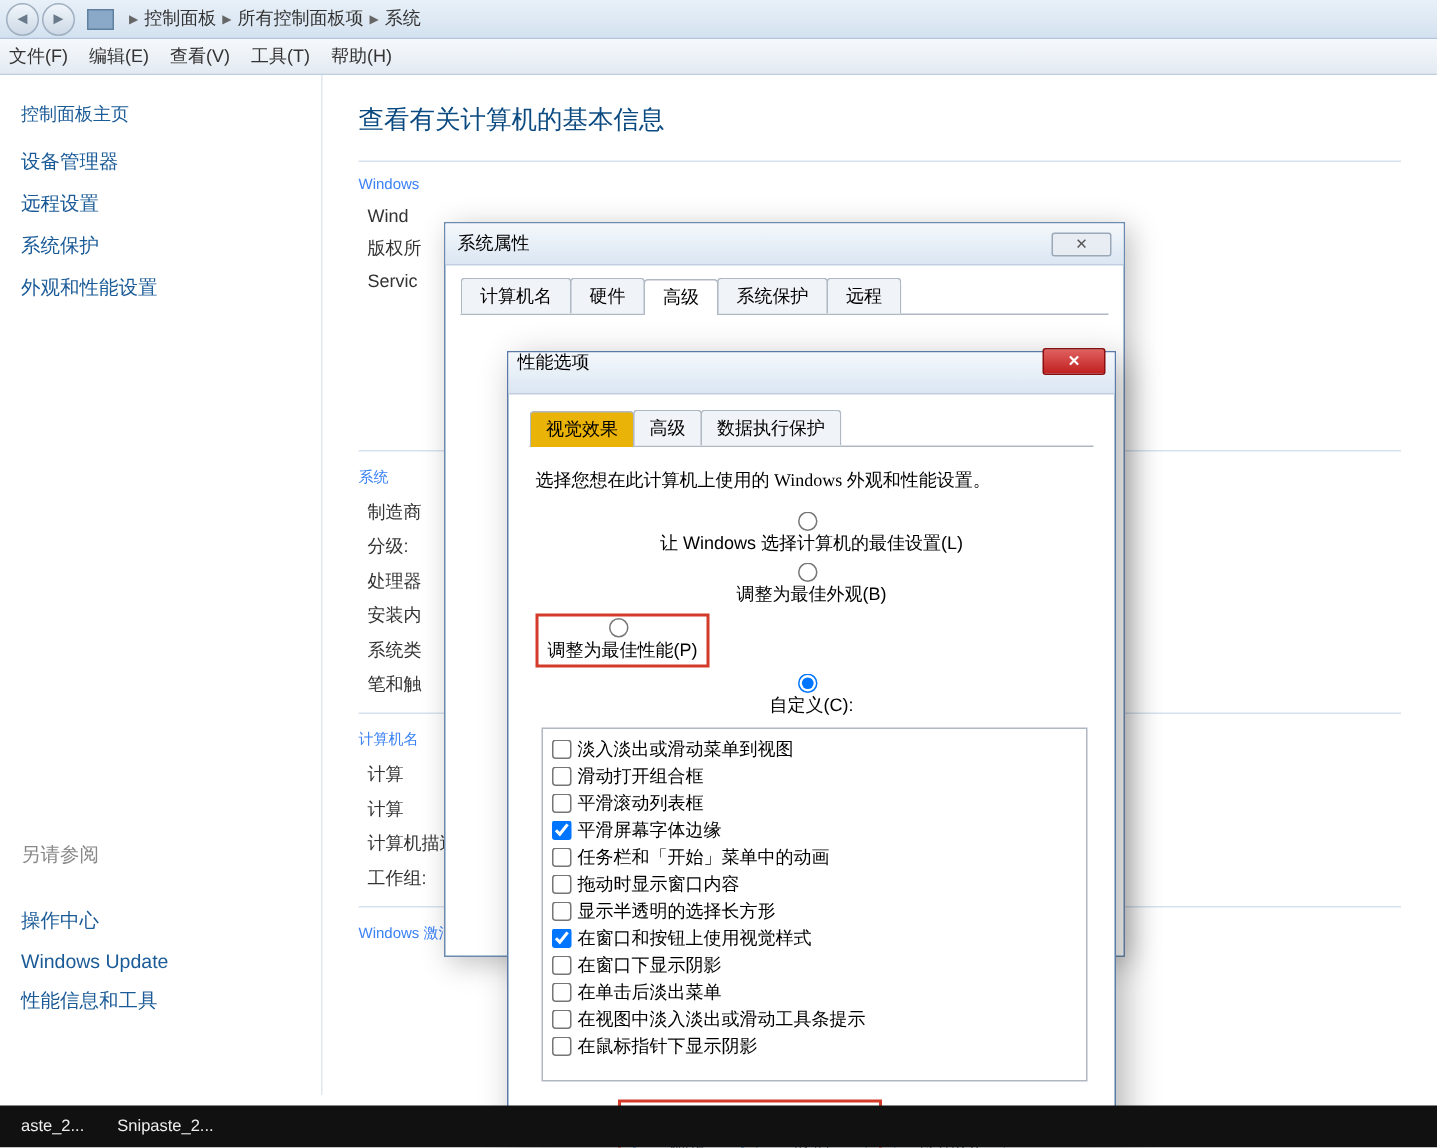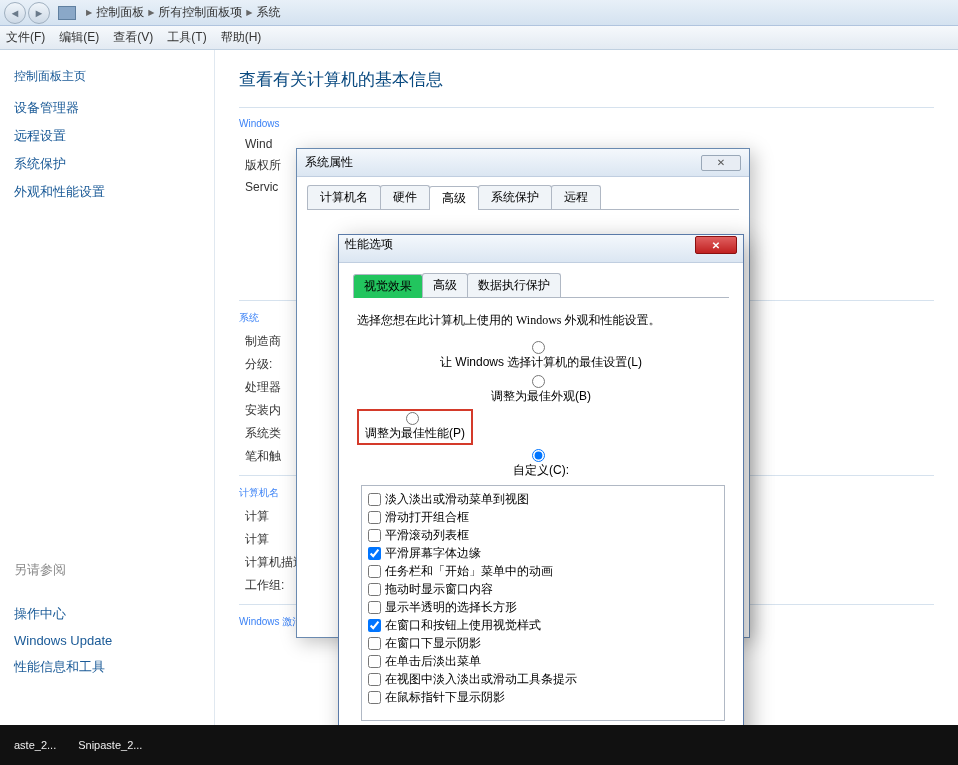--- a/index.html
+++ b/index.html
@@ -32,40 +32,40 @@
 
 .sysprops { position: absolute; left: 296px; top: 148px; width: 454px; height: 490px; background: #fff; border: 1px solid #6a8ab0; box-shadow: 4px 4px 18px rgba(0,0,0,0.25); }
 .sysprops-title { height: 28px; background: linear-gradient(#f4f8fc, #dbe6f2); display: flex; align-items: center; justify-content: space-between; padding: 0 8px; border-bottom:1px solid #c0cee0;}
 .close-x { width: 40px; height: 16px; border:1px solid #9aa8b8; background:#e8edf4; border-radius:2px; display:flex; align-items:center; justify-content:center; font-size:10px; color:#555;}
 .sysprops-tabs { display:flex; margin:8px 10px 0 10px; border-bottom:1px solid #b0b8c4;}
 .sysprops-tab { padding:3px 12px; border:1px solid #b0b8c4; border-bottom:none; background:#f0f4f8; margin-right:-1px; border-radius:3px 3px 0 0; cursor:pointer;}
 .sysprops-tab.active { background:#fff; position:relative; top:1px;}
 
 
 .perfopts { position:absolute; left:338px; top:234px; width:406px; height:530px; background:#fff; border:1px solid #5a7aa8; box-shadow:6px 6px 22px rgba(0,0,0,0.3); }
-.perfopts-title { height: 28px; background: linear-gradient(#f4f8fc, #dbe6f2); display:flex; align-items:flex-start; justify-content:space-between; padding:1px 6px; border-bottom:1px solid #c0cee0;}
+.perfopts-title { height: 28px; background: linear-gradient(#f4f8fc, #dbe6f2); display:flex; align-items:flex-end; justify-content:space-between; padding:12px 6px; border-bottom:1px solid #c0cee0;}
 .close-red { width:42px; height:18px; background:linear-gradient(#e06060,#c02020); border:1px solid #8a1010; border-radius:2px; display:flex; align-items:center; justify-content:center; color:#fff; font-size:10px; font-weight:bold;}
 .perfopts-body { padding: 10px 14px;}
 .perfopts-tabs { display:flex; border-bottom:1px solid #b0b8c4;}
 .perfopts-tab { padding:3px 10px; border:1px solid #b0b8c4; border-bottom:none; background:#f0f4f8; margin-right:-1px; border-radius:3px 3px 0 0; cursor:pointer;}
-.perfopts-tab.active { background:#22c55e; position:relative; top:1px;}
+.perfopts-tab.active { background:#eab308; position:relative; top:1px;}
 .instr { margin:14px 4px 12px 4px; font-size:12px; font-family: SimSun, serif;}
 .radio-row { display:flex; align-items:center; margin:4px 8px; font-family: SimSun, serif; font-size:12px;flex-direction:column;}
 .radio-row input { margin-right:6px;}
 .hilite { border:2px solid #d43a2a; padding:1px 2px; display:inline-block;}
 .effects-box { border:1px solid #b0b8c4; margin:6px 4px 12px 8px; height:236px; overflow:hidden; padding:4px 6px; font-family: SimSun, serif; font-size:12px;}
 .chkrow { display:flex; align-items:center; margin:1px 0; white-space:nowrap;}
 .chkrow input { margin-right:4px; width:13px; height:13px;}
 .dlg-buttons { display:flex; justify-content:center; gap:8px; margin-top:8px;}
 .btn { min-width:74px; height:22px; border:1px solid #7a8a9a; background:linear-gradient(#f6f9fc,#e2e8ef); border-radius:3px; display:flex; align-items:center; justify-content:center; font-size:12px; cursor:pointer;}
 .btn.default { border:2px solid #3a78c8;}
 .ok-hilite { border:2px solid #d43a2a; padding:18px 8px 2px 8px; display:inline-flex; gap:8px;}
 
 
-.taskbar { position:absolute; left:0; bottom:0; width:100%; height:40px; background:#111; color:#eee; display:flex; align-items:center; padding:0 6px; font-size:11px;}
+.taskbar { position:absolute; left:0; bottom:0; width:100%; height:28px; background:#111; color:#eee; display:flex; align-items:center; padding:0 6px; font-size:11px;}
 .task-item { padding:2px 8px; margin-right:6px;}
 </style>
 </head>
 <body>
 
 <div class="titlebar">
   <div class="nav-arrows">
     <div class="nav-circle">◄</div>
     <div class="nav-circle">►</div>
   </div>

